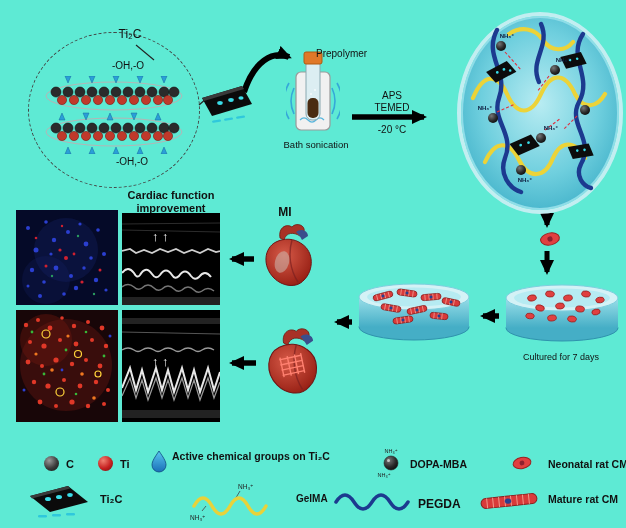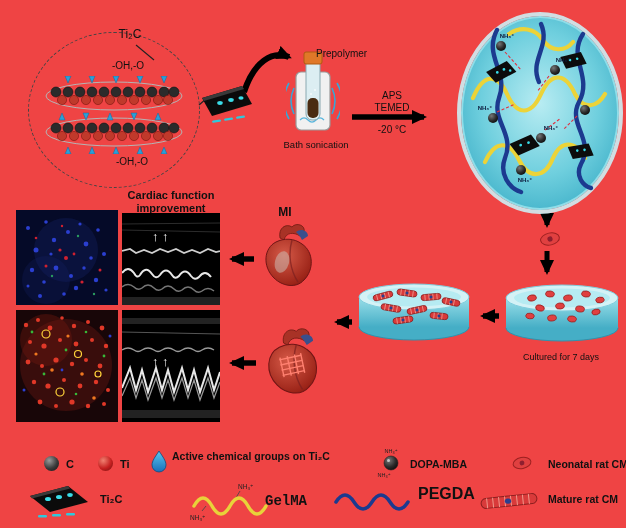--- a/index.html
+++ b/index.html
@@ -1,16 +1,16 @@
 <!DOCTYPE html>
 <html><head>
 <meta charset="utf-8">
 <style>
   html,body{margin:0;padding:0;background:#fff;}
-  #stage{position:relative;width:626px;height:528px;background:#ef4444;overflow:hidden;
+  #stage{position:relative;width:626px;height:528px;background:#5eead4;overflow:hidden;
          font-family:"Liberation Sans","DejaVu Sans",sans-serif;color:#111;}
   .abs{position:absolute;}
   .lbl{position:absolute;font-size:10px;color:#111;white-space:nowrap;line-height:1.15;}
   .ctr{text-align:center;}
   .bold{font-weight:700;}
   .hdr{font-size:11px;font-weight:700;white-space:normal;}
   svg{display:block;}
   .sphere{position:absolute;border-radius:50%;}
   .c-sphere{width:15px;height:15px;background:radial-gradient(circle at 35% 30%, #9a9a9a, #3a3a3a 55%, #101010);}
   .ti-sphere{width:15px;height:15px;background:radial-gradient(circle at 35% 30%, #f08070, #c62020 55%, #6f0f0f);}
@@ -570,26 +570,26 @@
   </svg>
   <div class="lbl bold" style="left:100px;top:493px;font-size:11px;">Ti₂C</div>
 
   <svg class="abs" style="left:188px;top:478px" width="86" height="44" viewBox="0 0 86 44">
     <text x="50" y="11" font-size="6.5" fill="#222">NH₃⁺</text>
     <line x1="52" y1="13" x2="46" y2="23" stroke="#444" stroke-width="0.8"></line>
     <path d="M6,28 q9,-16 18,0 t18,0 t18,0 t18,0" fill="none" stroke="#e8d23a" stroke-width="3.5" stroke-linecap="round"></path>
     <line x1="14" y1="33" x2="18" y2="28" stroke="#444" stroke-width="0.8"></line>
     <text x="2" y="42" font-size="6.5" fill="#222">NH₃⁺</text>
   </svg>
-  <div class="lbl bold" style="left:265px;top:493px;font-size:14px;font-family:Liberation Mono, monospace;">GelMA</div>
+  <div class="lbl bold" style="left:296px;top:493px;font-size:10px;">GelMA</div>
 
   <svg class="abs" style="left:332px;top:486px" width="80" height="28" viewBox="0 0 80 28">
     <path d="M4,16 q9,-14 18,0 t18,0 t18,0 t18,0" fill="none" stroke="#1c3a8f" stroke-width="3.5" stroke-linecap="round"></path>
   </svg>
-  <div class="lbl bold" style="left:418px;top:485px;font-size:16px;">PEGDA</div>
+  <div class="lbl bold" style="left:418px;top:498px;font-size:12px;">PEGDA</div>
 
   <svg class="abs" style="left:474px;top:488px" width="70" height="26" viewBox="0 0 70 26">
     <g transform="translate(35,13) rotate(-6)">
       <rect x="-28" y="-5" width="56" height="10" rx="5" fill="#d93a3a" stroke="#8c1f1f" stroke-width="1"></rect>
       <g stroke="#f5b0a0" stroke-width="0.9" opacity="0.85">
         <line x1="-22" y1="-5" x2="-22" y2="5"></line>
           <line x1="-16" y1="-5" x2="-16" y2="5"></line>
           <line x1="-10" y1="-5" x2="-10" y2="5"></line>
           <line x1="-4" y1="-5" x2="-4" y2="5"></line>
           <line x1="2" y1="-5" x2="2" y2="5"></line>

